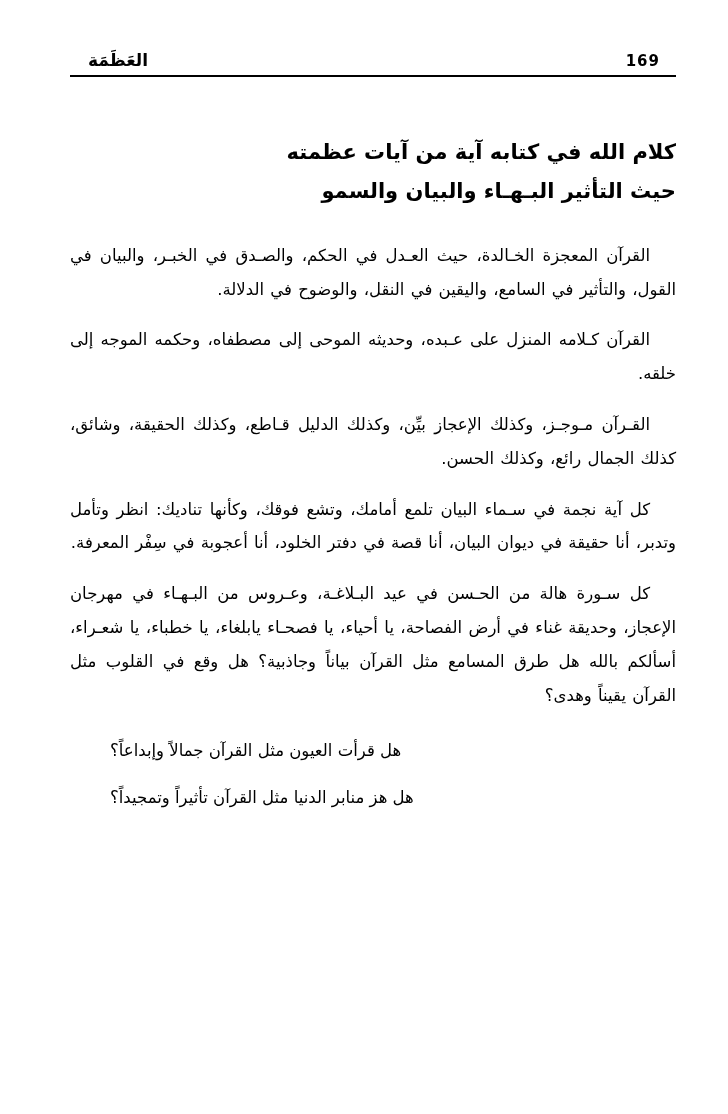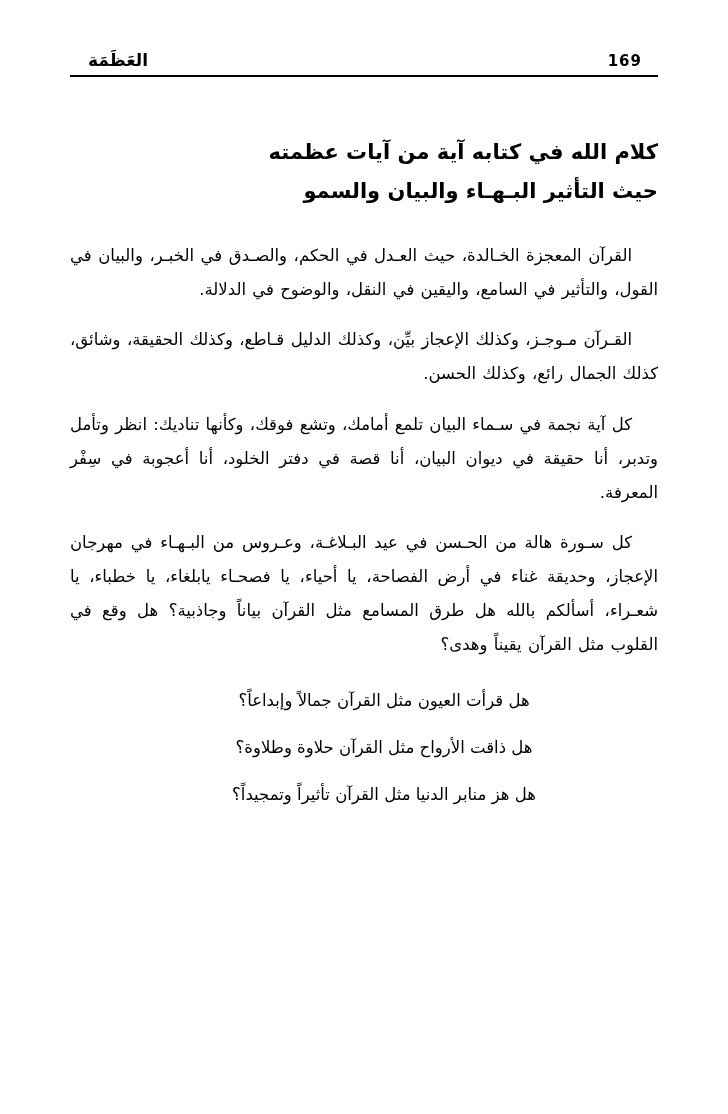--- a/index.html
+++ b/index.html
@@ -13,21 +13,21 @@
     height: 1114px;
     font-family: "DejaVu Sans", "Liberation Sans", sans-serif;
     color: #000000;
     position: relative;
     overflow: hidden;
   }
   .page {
     width: 728px;
     height: 1114px;
     box-sizing: border-box;
-    padding: 52px 70px 40px 70px;
+    padding: 52px 52px 40px 70px;
     position: relative;
   }
 
   
   .header {
     display: flex;
     flex-direction: row-reverse;
     justify-content: space-between;
     align-items: flex-end;
     direction: rtl;
@@ -82,21 +82,21 @@
     word-spacing: 1px;
   }
   .question-list {
     margin-top: 22px;
     direction: rtl;
   }
   .question {
     font-size: 16.5px;
     line-height: 2.0;
     margin: 0 0 14px 0;
-    text-align: center;
+    text-align: left;
     padding-left: 40px;
   }
 </style>
 </head>
 <body>
 
 <div class="page">
 
   <div class="header">
     <div class="header-book-title">العَظَمَة</div>
@@ -104,24 +104,24 @@
   </div>
   <hr class="header-rule">
 
   <div class="title-block">
     <div class="title-line">كلام الله في كتابه آية من آيات عظمته</div>
     <div class="title-line">حيث التأثير البـهـاء والبيان والسمو</div>
   </div>
 
   <div class="body-text">
     <p class="para">القرآن المعجزة الخـالدة، حيث العـدل في الحكم، والصـدق في الخبـر، والبيان في القول، والتأثير في السامع، واليقين في النقل، والوضوح في الدلالة.</p>
+    <p class="para">القرآن كـلامه المنزل على عـبده، وحديثه الموحى إلى مصطفاه، وحكمه الموجه إلى خلقه.</p>
     <p class="para">القـرآن مـوجـز، وكذلك الإعجاز بيِّن، وكذلك الدليل قـاطع، وكذلك الحقيقة، وشائق، كذلك الجمال رائع، وكذلك الحسن.</p>
     <p class="para">كل آية نجمة في سـماء البيان تلمع أمامك، وتشع فوقك، وكأنها تناديك: انظر وتأمل وتدبر، أنا حقيقة في ديوان البيان، أنا قصة في دفتر الخلود، أنا أعجوبة في سِفْر المعرفة.</p>
     <p class="para">كل سـورة هالة من الحـسن في عيد البـلاغـة، وعـروس من البـهـاء في مهرجان الإعجاز، وحديقة غناء في أرض الفصاحة، يا أحياء، يا فصحـاء يابلغاء، يا خطباء، يا شعـراء، أسألكم بالله هل طرق المسامع مثل القرآن بياناً وجاذبية؟ هل وقع في القلوب مثل القرآن يقيناً وهدى؟</p>
   </div>
 
   <div class="question-list">
     <p class="question">هل قرأت العيون مثل القرآن جمالاً وإبداعاً؟</p>
-    <p class="question">هل ذاقت الأرواح مثل القرآن حلاوة وطلاوة؟</p>
     <p class="question">هل هز منابر الدنيا مثل القرآن تأثيراً وتمجيداً؟</p>
   </div>
 
 </div>
 
 </body></html>

